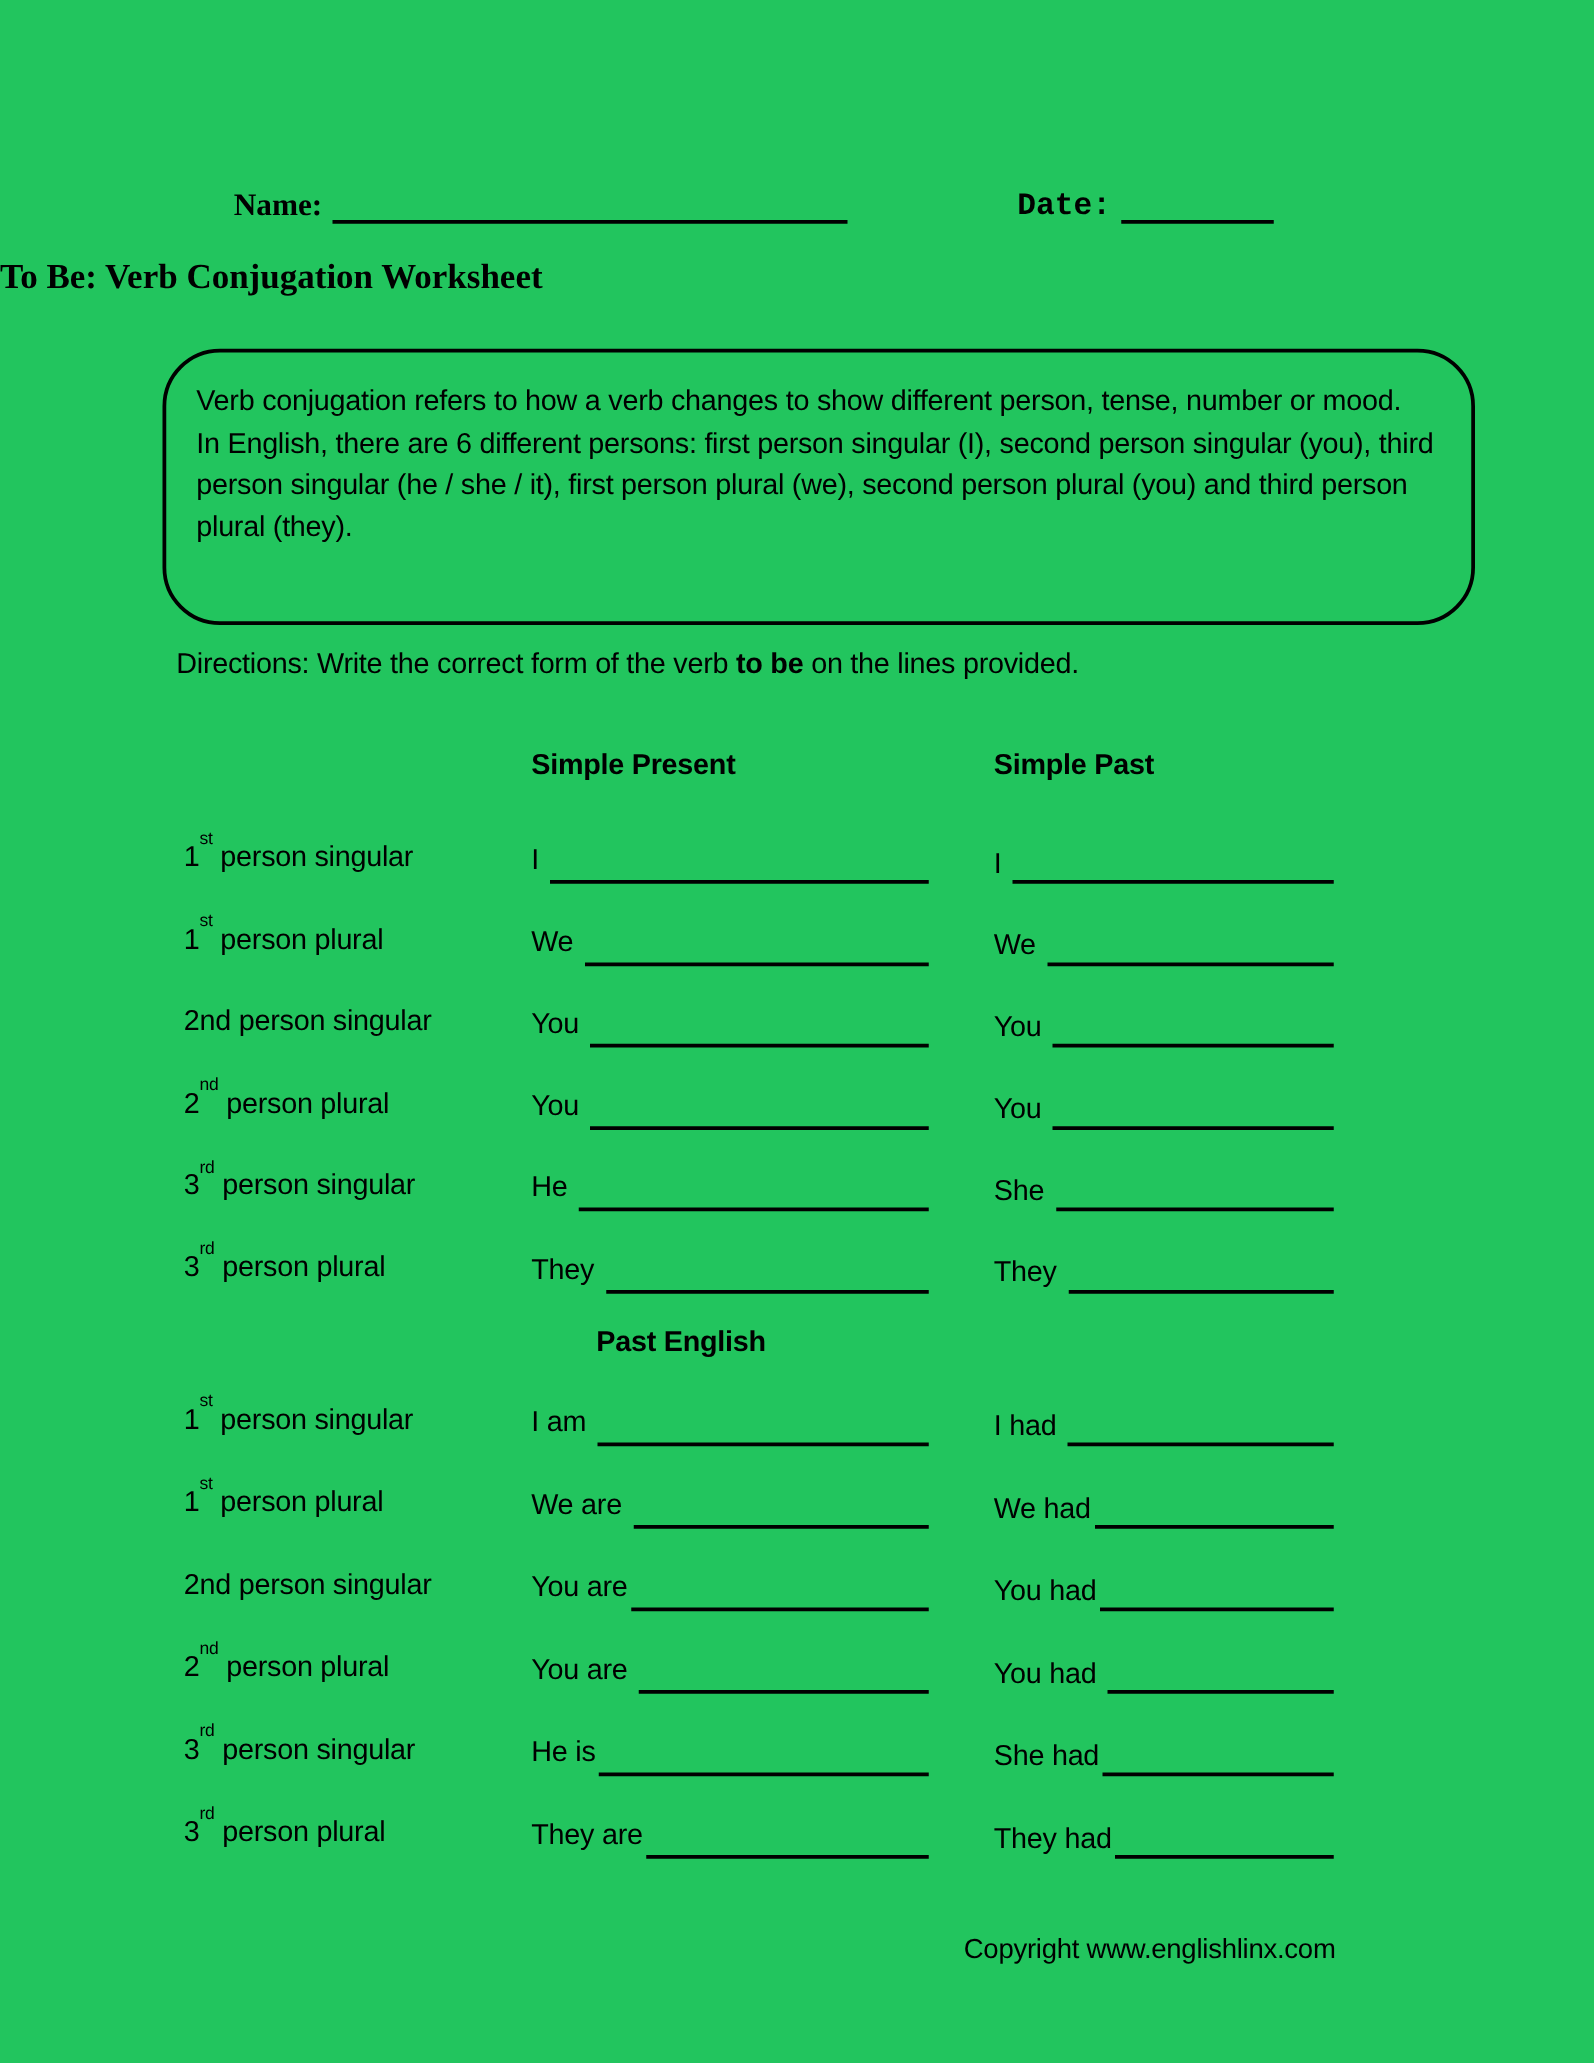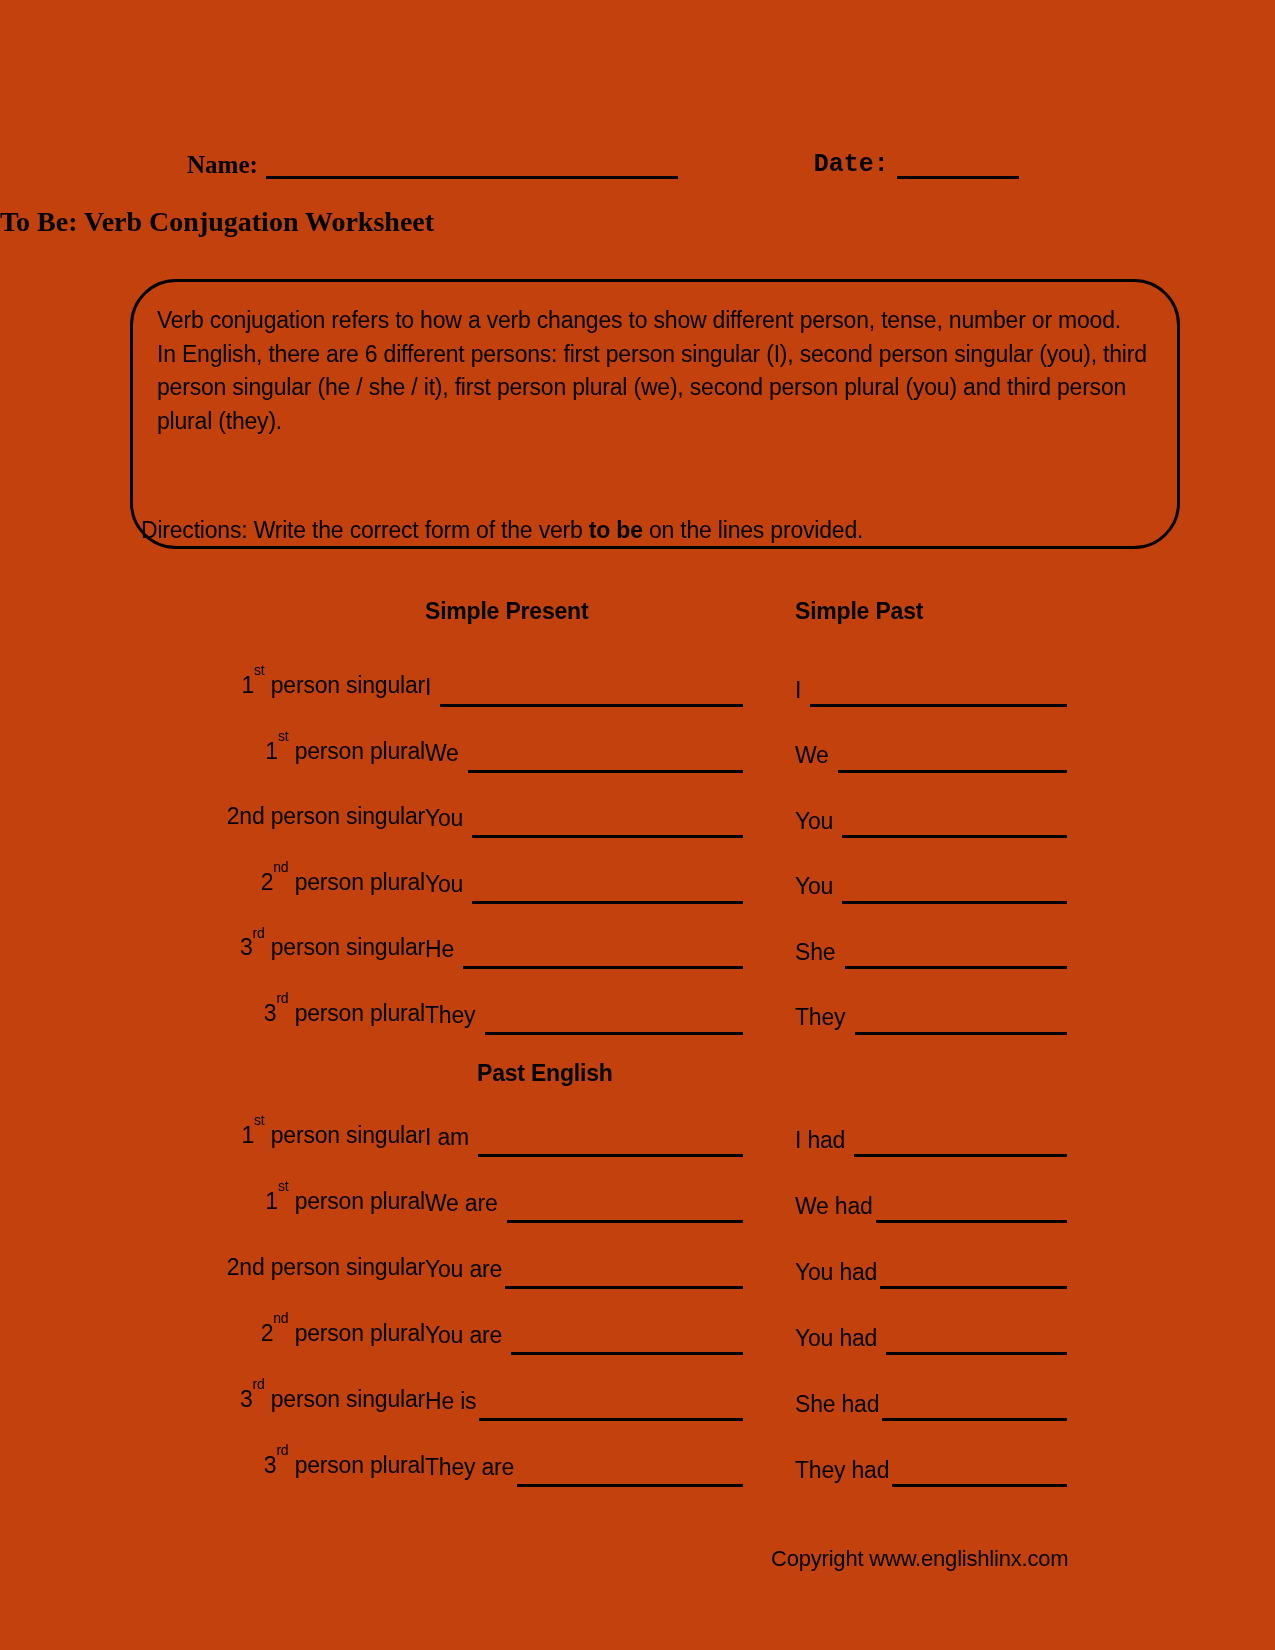--- a/index.html
+++ b/index.html
@@ -1,19 +1,19 @@
 <!DOCTYPE html>
 <html><head>
 <meta charset="utf-8">
 <style>
   html,body{margin:0;padding:0;background:#ffffff;}
   .page{
     position:relative;
     width:1275px;height:1650px;
-    background:#c2410c;
+    background:#22c55e;
     font-family:"Liberation Sans", sans-serif;
     color:#000000;
     overflow:hidden;
   }
   
   .header-row{
     position:absolute;top:146px;left:187px;
     display:flex;align-items:flex-end;
     font-family:"Liberation Serif", serif;
     font-weight:bold;font-size:25px;
@@ -27,21 +27,21 @@
   .date-line{width:122px;}
   
   .title{
     position:absolute;top:206px;left:0;width:100%;
     text-align:left;
     font-family:"Liberation Serif", serif;
     font-weight:bold;font-size:28px;
   }
   
   .info-box{
-    position:absolute;top:279px;left:130px;width:1050px;height:270px;
+    position:absolute;top:279px;left:130px;width:1050px;height:221px;
     box-sizing:border-box;
     border:3px solid #000;border-radius:46px;
     padding:22px 16px 0 24px;
     font-size:23px;line-height:33.5px;
     letter-spacing:-0.2px;
   }
   .info-box p{margin:0;}
   
   .directions{
     position:absolute;top:517px;left:141px;
@@ -49,21 +49,21 @@
   }
   .directions b{font-weight:bold;}
   
   .grid{position:absolute;left:0;width:1275px;}
   .grid-row{
     display:flex;align-items:flex-start;
     padding-left:147px;box-sizing:border-box;
   }
   .rows-1 .grid-row{height:65.6px;}
   .rows-2 .grid-row{height:66px;}
-  .cl{width:278px;font-size:23px;letter-spacing:-0.2px;text-align:right;}
+  .cl{width:278px;font-size:23px;letter-spacing:-0.2px;}
   .cl sup{font-size:14px;line-height:0;position:relative;top:-9px;}
   .cl .post{white-space:pre;}
   .c1{width:318px;display:flex;}
   .gap{width:52px;}
   .c2{width:272px;display:flex;align-items:center;}
   .pfx{font-size:23px;letter-spacing:-0.2px;white-space:pre;line-height:30px;}
   .blank{
     flex:1;height:32px;margin-left:3px;
     border-bottom:3px solid #000;
   }

